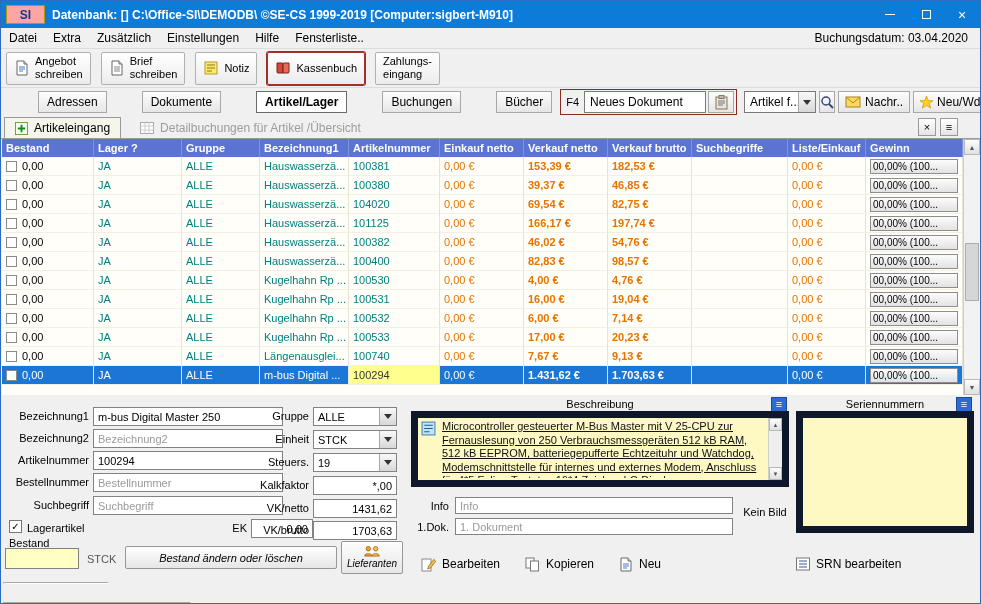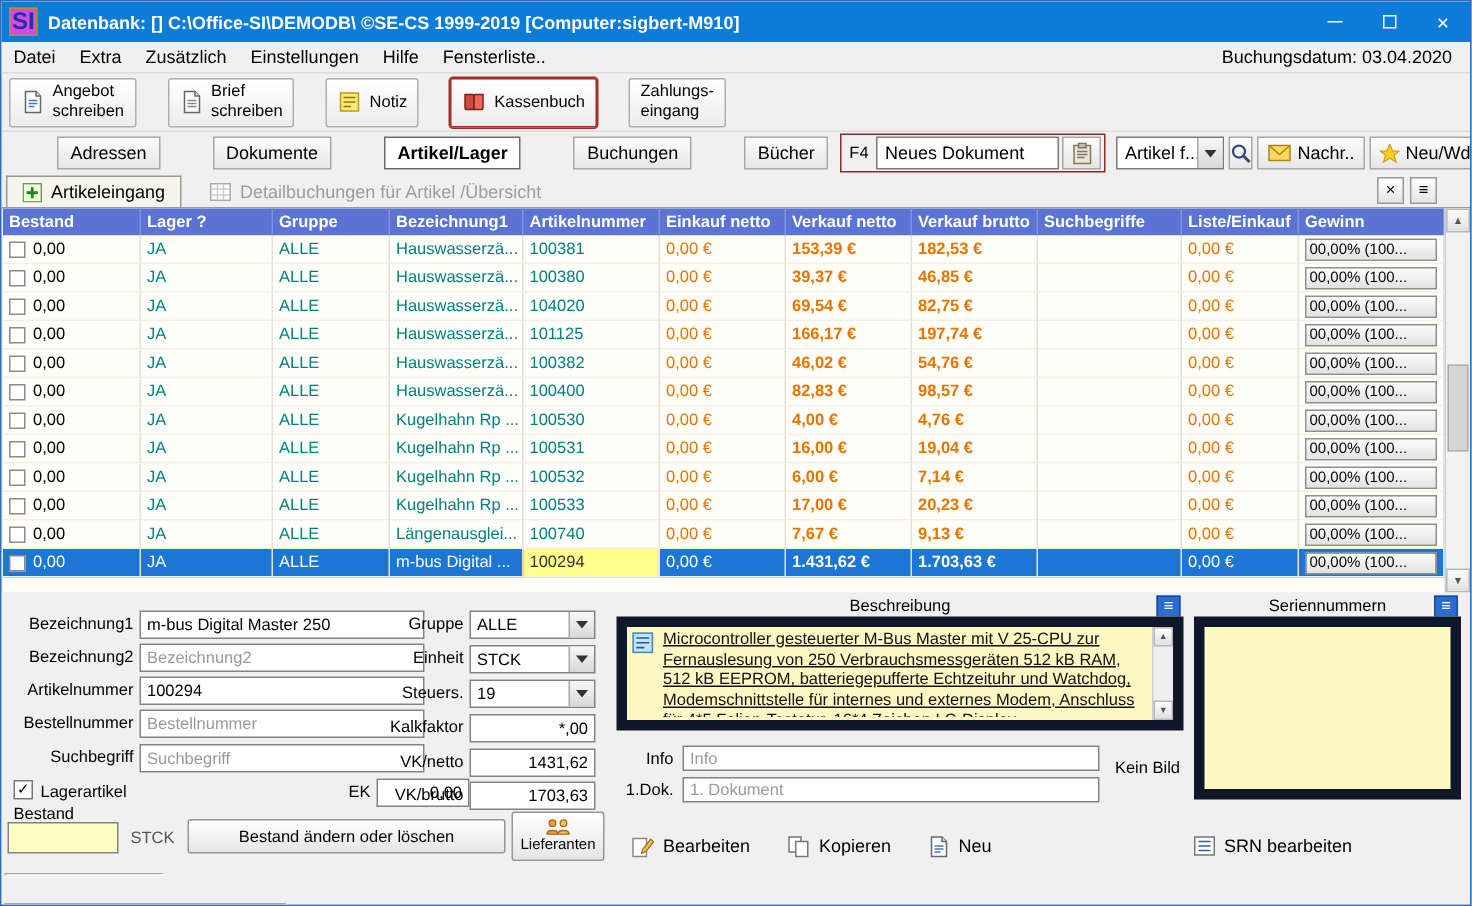--- a/index.html
+++ b/index.html
@@ -4,38 +4,38 @@
 <style>
   * { margin:0; padding:0; box-sizing:border-box; }
   html,body { background:#777; }
   body { font-family:"Liberation Sans", sans-serif; }
   .win { position:relative; width:981px; height:604px; background:#f0f0f0;
          border:1px solid #2e6cc0; overflow:hidden; font-size:12px; color:#000; }
 
   
   .titlebar { position:absolute; left:0; top:0; width:100%; height:27px; background:#0d7bd8;
               display:flex; align-items:center; padding:0 0 0 5px; gap:7px; }
-  .logo { width:19px; height:19px; background:#d946ef; color:#153a8a; font-weight:bold; font-size:16px;
+  .logo { width:39px; height:19px; background:#fca5a5; color:#153a8a; font-weight:bold; font-size:12px;
           display:flex; align-items:center; justify-content:center; border:1px solid #b89400; flex:none; }
   .title { color:#fff; font-weight:bold; font-size:12px; flex:1; white-space:nowrap; overflow:hidden; }
   .winbtns { display:flex; height:27px; }
   .wbtn { width:36px; height:27px; display:flex; align-items:center; justify-content:center; color:#fff; font-size:14px; cursor:default; }
   .minglyph { width:10px; height:1px; background:#fff; display:block; }
   .maxglyph { width:9px; height:9px; border:1px solid #fff; display:block; }
   .wbtn.closebtn { background:#d32f2f00; }
 
   
   .menubar { position:absolute; top:27px; left:0; width:100%; height:21px; background:#f0f0f0;
              display:flex; align-items:center; border-bottom:1px solid #dcdcdc; }
   .menuitem { padding:2px 8px; font-size:12px; }
   .menuright { margin-left:auto; padding-right:12px; font-size:12px; }
 
   
   .toolbar1 { position:absolute; top:48px; left:0; width:100%; height:39px; display:flex; align-items:center;
-              gap:21px; padding:0 5px; border-bottom:1px solid #dcdcdc; }
+              gap:10px; padding:0 5px; border-bottom:1px solid #dcdcdc; }
   .tb1btn { height:33px; display:flex; align-items:center; gap:5px; padding:0 7px;
             background:linear-gradient(#ffffff,#ececec); border:1px solid #b0b0b0; border-radius:2px;
             font-family:inherit; cursor:default; }
   .lbl2 { display:flex; flex-direction:column; font-size:11px; line-height:13px; align-items:flex-start; }
   .redoutline { border-color:#a03028; box-shadow:0 0 0 1px #a03028; }
   .iconwrap { display:flex; align-items:center; flex:none; }
 
   
   .toolbar2 { position:absolute; top:87px; left:0; width:100%; height:28px; display:flex; align-items:center;
               gap:3px; padding:0 5px; }
@@ -91,21 +91,21 @@
   .finput { position:absolute; height:19px; border:1px solid #828282; background:#fff; font-size:11px;
             padding:0 4px; font-family:inherit; }
   .finput::placeholder { color:#9a9a9a; }
   .num { text-align:right; }
   .fcombo { position:absolute; height:19px; display:flex; align-items:center; background:#fff; border:1px solid #828282; }
   .fcombo .cval { flex:1; padding:0 4px; font-size:11px; }
   .chk { position:absolute; width:13px; height:13px; background:#fff; border:1px solid #777;
          display:flex; align-items:center; justify-content:center; font-size:10px; line-height:10px; }
   .pushbtn { position:absolute; display:flex; align-items:center; justify-content:center; gap:4px;
              background:linear-gradient(#fefefe,#e6e6e6); border:1px solid #979797; border-radius:2px;
-             font-size:11px; font-family:inherit; cursor:default; }
+             font-size:11px; font-family:inherit; cursor:default;font-style:italic; }
   .flatbtn { position:absolute; display:flex; align-items:center; gap:6px; font-size:12px; background:transparent;
              border:none; font-family:inherit; cursor:default; }
   .panel { position:absolute; background:#fef9c3; border:7px solid #0f172a; }
   .eqbtn { position:absolute; width:16px; height:15px; background:#2a6cd4; color:#fff; font-size:11px; line-height:13px;
            display:flex; align-items:center; justify-content:center; border:1px solid #1a4a9a; }
   .centerlbl { position:absolute; font-size:11px; text-align:center; }
   .desctext { position:absolute; left:24px; right:16px; top:2px; bottom:2px; overflow:hidden;
               font-size:11px; line-height:13.5px; text-decoration:underline; color:#111; }
   .dscroll { position:absolute; right:0; top:0; bottom:0; width:14px; background:#efefef; border-left:1px solid #cfcfcf; }
   .dsarrow { position:absolute; left:0; width:13px; height:13px; background:linear-gradient(#fdfdfd,#e0e0e0);

